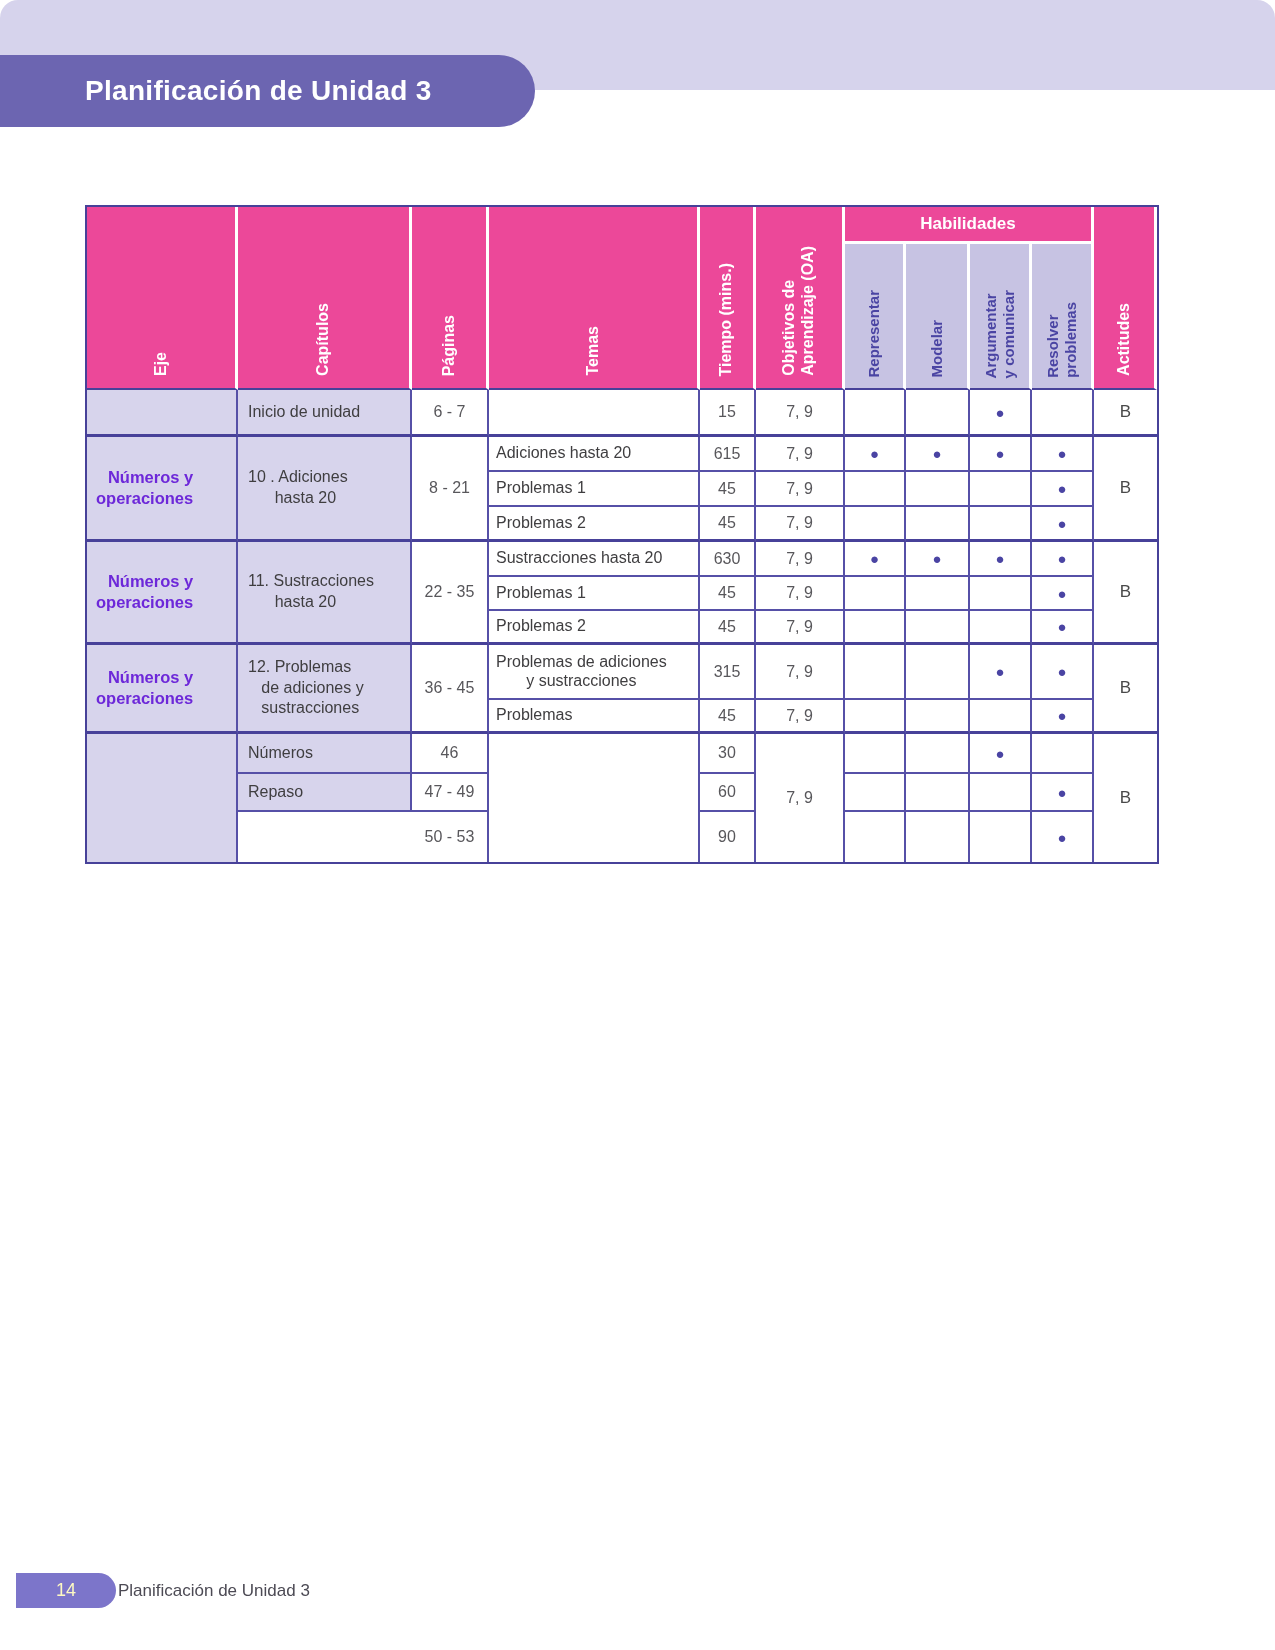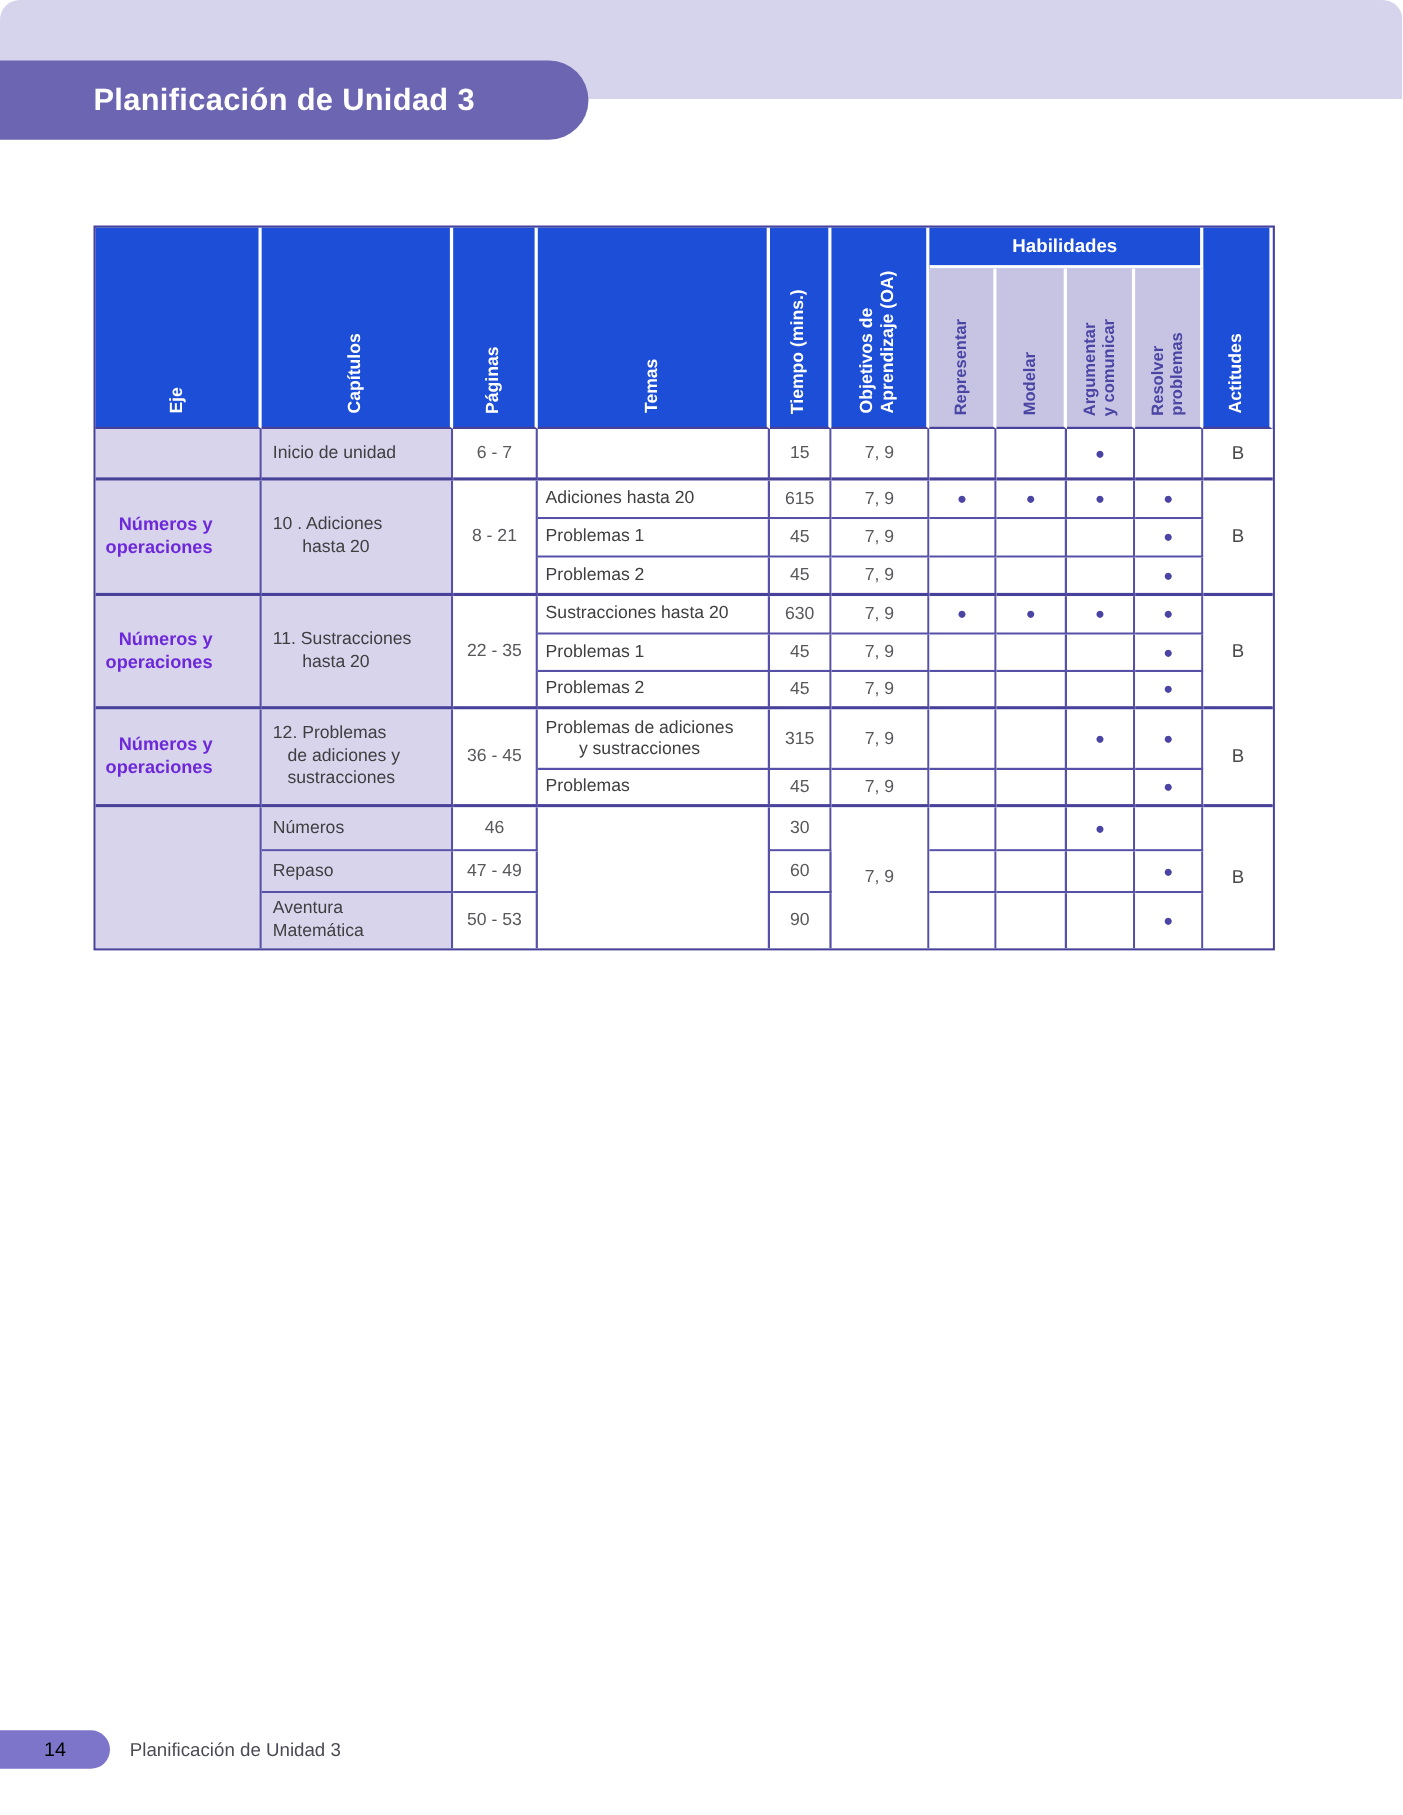--- a/index.html
+++ b/index.html
@@ -19,21 +19,21 @@
        grid-template-rows:37px 146px 47px 35px 35px 35px 35px 34px 34px 55px 34px 40px 38px 50px;}
   .c{border-right:2px solid #5650A7;border-bottom:2px solid #5650A7;box-sizing:border-box;
      display:flex;align-items:center;justify-content:center;background:#fff;overflow:hidden;
      font-size:16px;color:#3F3E40;}
   .tb{border-bottom-width:3px;border-bottom-color:#474199;}
   .nr{border-right:none;}
   .nb{border-bottom:none;}
   .lp{background:#D7D4EC;}
 
   
-  .hc{background:#1d4ed8;border-right:3px solid #fff;border-bottom:2px solid #474199;
+  .hc{background:#ec4899;border-right:3px solid #fff;border-bottom:2px solid #474199;
       align-items:flex-end;}
   .hsub{background:#C7C3E3;border-right:3px solid #fff;border-bottom:2px solid #474199;
         align-items:flex-end;justify-content:center;}
   .hab{align-items:center;border-bottom:3px solid #fff;color:#fff;font-weight:bold;font-size:17px;}
   .rot{writing-mode:vertical-rl;transform:rotate(180deg);white-space:pre-line;
        font-weight:bold;font-size:16px;color:#fff;line-height:1.18;padding-top:12px;}
   .hsub .rot{color:#4A44A3;font-size:15px;padding-top:10px;}
 
   
   .num{color:#58575B;}
@@ -49,23 +49,23 @@
   .col4{grid-column-start:4}.col5{grid-column-start:5}.col6{grid-column-start:6}
   .col7{grid-column-start:7}.col8{grid-column-start:8}.col9{grid-column-start:9}
   .col10{grid-column-start:10}.col11{grid-column-start:11}
   .r1{grid-row-start:1}.r2{grid-row-start:2}.r3{grid-row-start:3}.r4{grid-row-start:4}
   .r5{grid-row-start:5}.r6{grid-row-start:6}.r7{grid-row-start:7}.r8{grid-row-start:8}
   .r9{grid-row-start:9}.r10{grid-row-start:10}.r11{grid-row-start:11}.r12{grid-row-start:12}
   .r13{grid-row-start:13}.r14{grid-row-start:14}
   .rs2{grid-row-end:span 2}.rs3{grid-row-end:span 3}.cs4{grid-column-end:span 4}
 
   
-  .footpill{position:absolute;left:0;top:1573px;width:100px;height:35px;background:#7C75CA;
+  .footpill{position:absolute;left:16px;top:1573px;width:100px;height:35px;background:#7C75CA;
             border-radius:0 18px 18px 0;display:flex;align-items:center;justify-content:center;
-            color:#000000;font-size:18px;}
+            color:#fef9c3;font-size:18px;}
   .footlabel{position:absolute;left:118px;top:1573px;height:35px;display:flex;align-items:center;
              color:#4C4A54;font-size:17px;}
 </style>
 </head>
 <body>
 
 <div class="page">
 
   <div class="topband"></div>
   <div class="banner">
@@ -215,22 +215,20 @@
     <div class="c dotc col8 r12"></div>
     <div class="c dotc col9 r12">●</div>
     <div class="c dotc col10 r12"></div>
     <div class="c lp capb col2 r13">Repaso</div>
     <div class="c num col3 r13">47 - 49</div>
     <div class="c num col5 r13">60</div>
     <div class="c dotc col7 r13"></div>
     <div class="c dotc col8 r13"></div>
     <div class="c dotc col9 r13"></div>
     <div class="c dotc col10 r13">●</div>
-    <div class="c lp capb col2 r14 nb">Aventura
-Matemática</div>
     <div class="c num col3 r14 nb">50 - 53</div>
     <div class="c num col5 r14 nb">90</div>
     <div class="c dotc col7 r14 nb"></div>
     <div class="c dotc col8 r14 nb"></div>
     <div class="c dotc col9 r14 nb"></div>
     <div class="c dotc col10 r14 nb">●</div>
     <div class="c actc nr nb col11 r12 rs3">B</div>
 
   </div>
 

